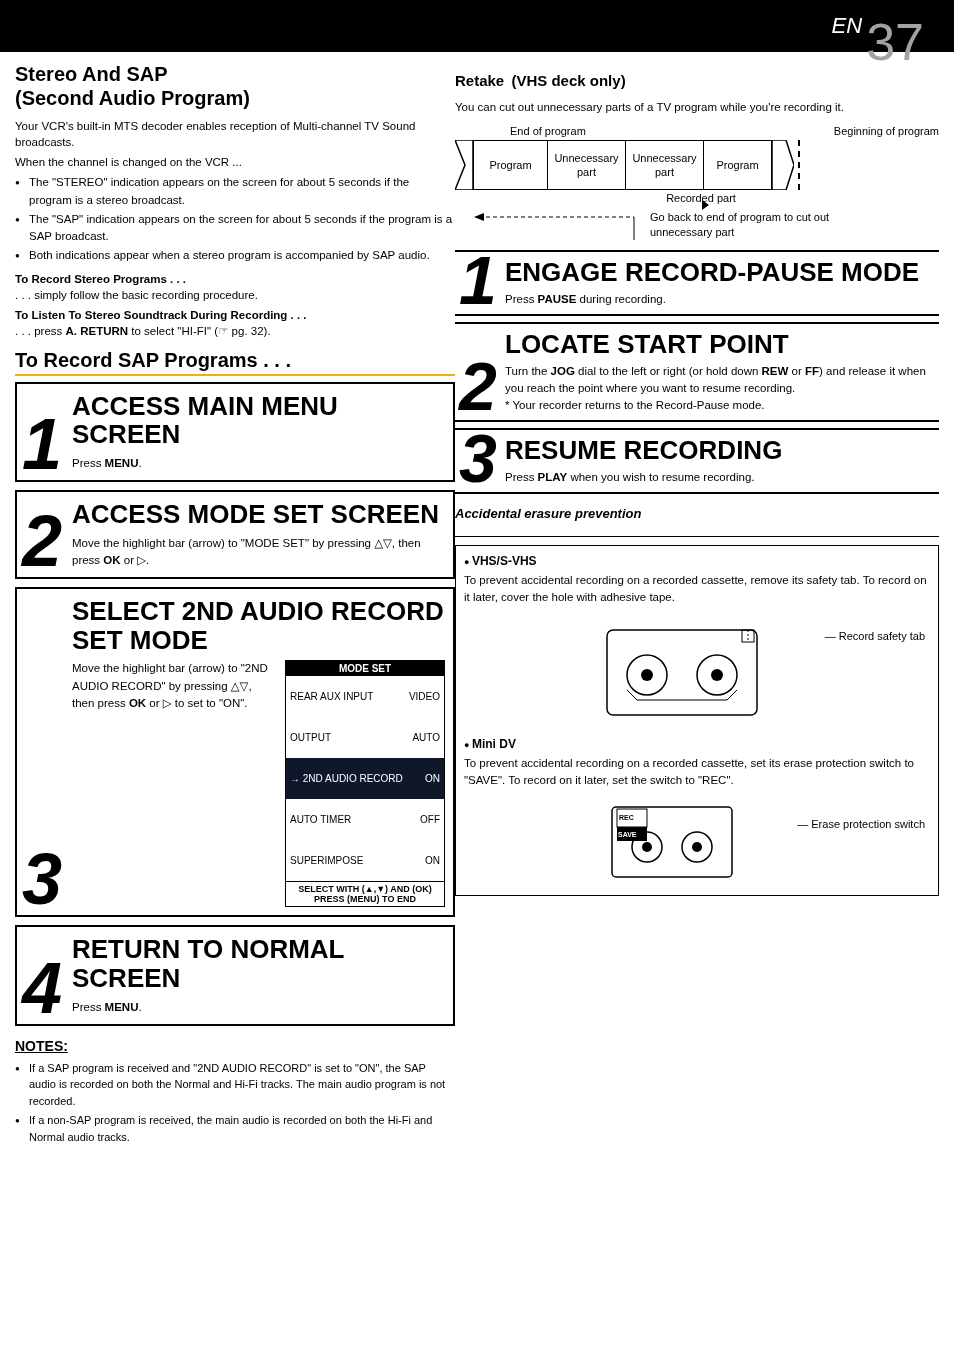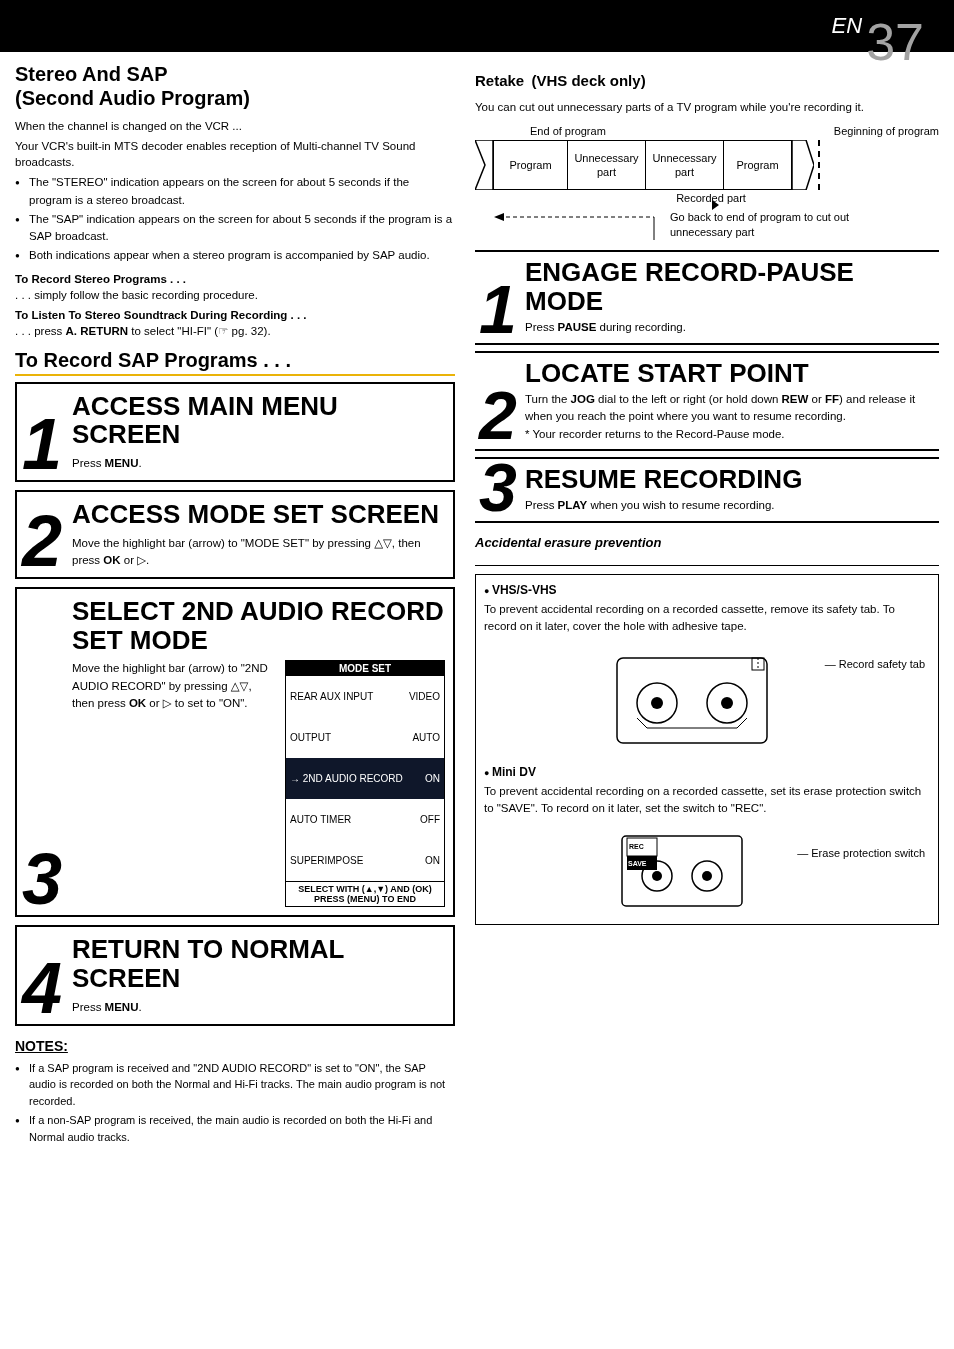--- a/index.html
+++ b/index.html
@@ -34,21 +34,20 @@
       font-size: 52px;
       font-weight: normal;
       line-height: 1;
       margin-top: 31px;
     }
 
     
     .main-content {
       display: flex;
       padding: 10px 15px;
-      gap: 20px;
     }
     .left-col {
       width: 440px;
       flex-shrink: 0;
     }
     .right-col {
       flex: 1;
     }
 
     
@@ -364,22 +363,22 @@
   <span class="header-en">EN</span>
   <span class="header-num">37</span>
 </div>
 
 <div class="main-content">
 
   <div class="left-col">
 
     <div class="section1">
       <div class="section-title-large">Stereo And SAP<br>(Second Audio Program)</div>
+      <p class="intro-text">Your VCR's built-in MTS decoder enables reception of Multi-channel TV Sound broadcasts.</p>
       <p class="intro-text">When the channel is changed on the VCR ...</p>
-      <p class="intro-text">Your VCR's built-in MTS decoder enables reception of Multi-channel TV Sound broadcasts.</p>
       <ul class="bullet-list">
         <li>The "STEREO" indication appears on the screen for about 5 seconds if the program is a stereo broadcast.</li>
         <li>The "SAP" indication appears on the screen for about 5 seconds if the program is a SAP broadcast.</li>
         <li>Both indications appear when a stereo program is accompanied by SAP audio.</li>
       </ul>
       <p class="sub-heading">To Record Stereo Programs . . .</p>
       <p class="sub-text">. . . simply follow the basic recording procedure.</p>
       <p class="sub-heading">To Listen To Stereo Soundtrack During Recording . . .</p>
       <p class="sub-text">. . . press <b>A. RETURN</b> to select "HI-FI" (☞ pg. 32).</p>
     </div>

